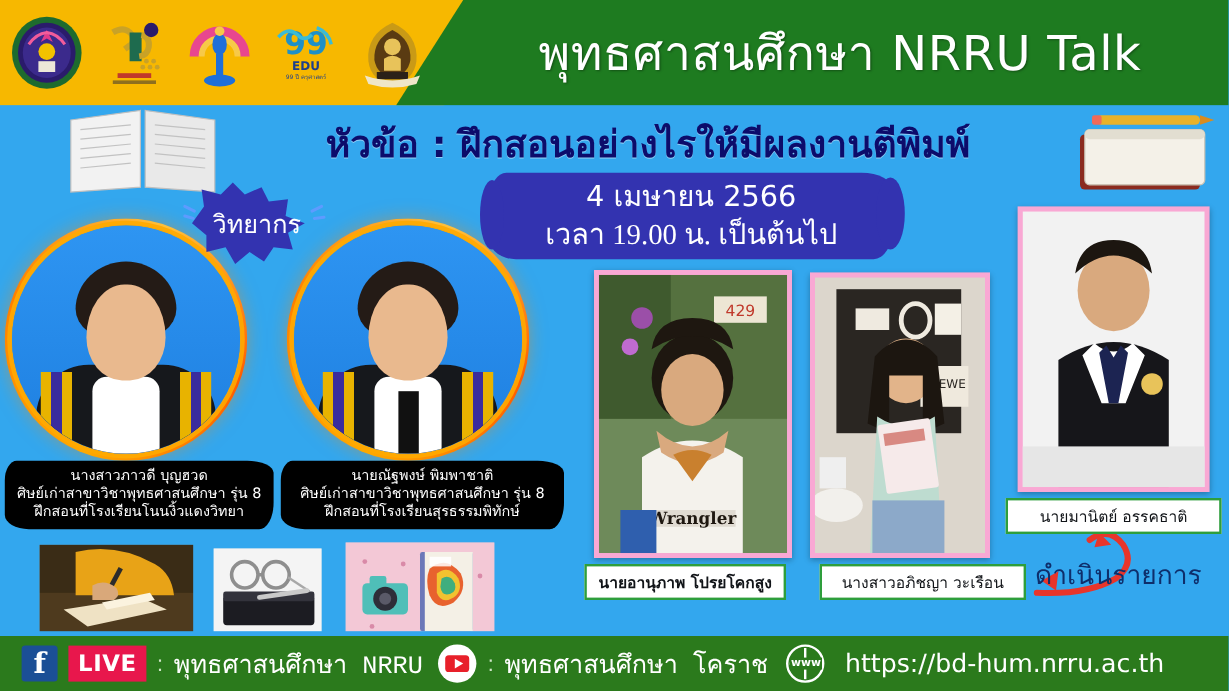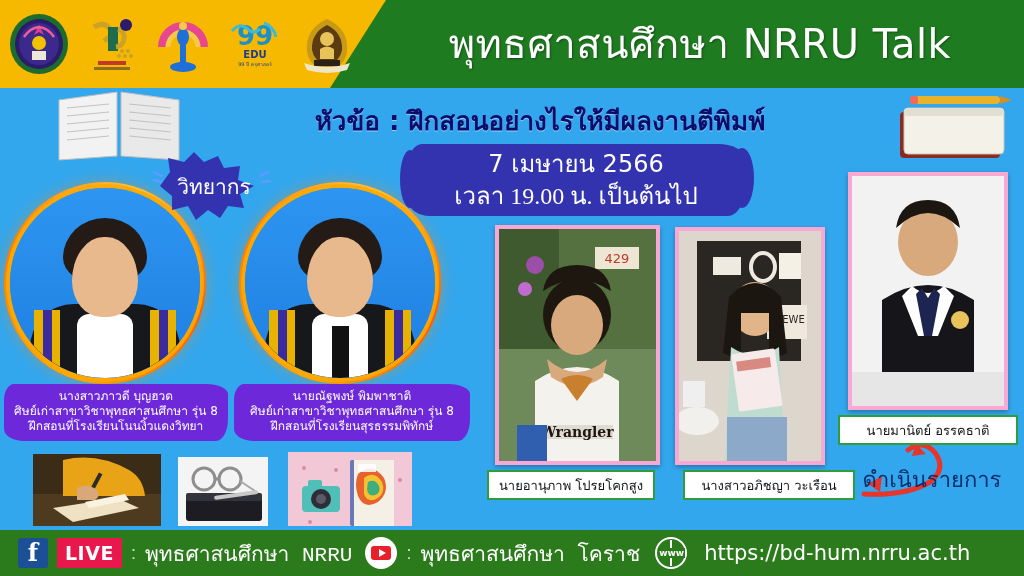--- a/index.html
+++ b/index.html
@@ -35,21 +35,21 @@
     color:#FFFFFF; font-size:40px; letter-spacing:0.5px;
     font-family:"DejaVu Sans",sans-serif;
     text-shadow:1px 1px 2px rgba(0,0,0,.35);
     z-index:4; white-space:nowrap;
   }
 
   
   .subtitle {
     position:absolute; left:170px; top:98px; width:740px; height:44px;
     display:flex; align-items:center; justify-content:center;
-    color:#0C0C6B; font-size:26px; font-weight:bold;
+    color:#0C0C6B; font-size:31px; font-weight:bold;
     font-family:"DejaVu Sans",sans-serif;
     white-space:nowrap; z-index:6;
     text-shadow:0 1px 0 rgba(255,255,255,.45);
   }
 
   
   .date-brush {
     position:absolute; left:408px; top:144px; width:336px; height:72px;
     background:#3333B0; z-index:5;
     border-radius:14px 26px 16px 22px / 22px 14px 26px 16px;
@@ -122,21 +122,21 @@
   .ph-sash-l{ position:absolute; left:24px; bottom:-6px; width:26px; height:74px;
              background:linear-gradient(90deg,#E8B300 0%,#E8B300 34%,#3A2C9E 34%,#3A2C9E 68%,#E8B300 68%); }
   .ph-sash-r{ position:absolute; right:24px; bottom:-6px; width:26px; height:74px;
              background:linear-gradient(90deg,#E8B300 0%,#E8B300 34%,#3A2C9E 34%,#3A2C9E 68%,#E8B300 68%); }
 
   
   .caption {
     position:absolute; z-index:6; text-align:center; color:#FFFFFF;
     font-family:"DejaVu Sans",sans-serif; font-size:12px; line-height:15px;
     padding:5px 8px 7px;
-    background:#6d28d9;
+    background:#000000;
     border-radius:10px 22px 12px 20px / 16px 10px 22px 12px;
   }
   .caption.c1 { left:4px; top:384px; width:224px; }
   .caption.c2 { left:234px; top:384px; width:236px; }
   .caption span { display:block; white-space:nowrap; }
 
   
   .decor { position:absolute; z-index:3; overflow:hidden; }
   .decor.d1 { left:33px;  top:454px; width:128px; height:80px; background:#6B5336; }
   .decor.d2 { left:178px; top:457px; width:90px;  height:76px; background:#EDEDED; }
@@ -154,21 +154,21 @@
   
   .cphoto.cp3 { left:848px; top:172px; width:160px; height:238px; }
 
   .namebox {
     position:absolute; z-index:7; background:#FFFFFF;
     border:2px solid #2E9E3C; color:#111418;
     font-family:"DejaVu Sans",sans-serif; font-size:13px;
     display:flex; align-items:center; justify-content:center;
     white-space:nowrap;
   }
-  .namebox.nb1 { left:487px; top:470px; width:168px; height:30px; }
+  .namebox.nb1 { left:487px; top:470px; width:168px; height:30px;font-weight:bold; }
   .namebox.nb2 { left:683px; top:470px; width:172px; height:30px; }
   .namebox.nb3 { left:838px; top:415px; width:180px; height:30px; }
 
   .moderator {
     position:absolute; left:848px; top:462px; width:168px; height:34px; z-index:7;
     display:flex; align-items:center; justify-content:center;
     color:#0E2E6B; font-size:22px; font-family:"DejaVu Sans",sans-serif;
     white-space:nowrap;
   }
   .arrow-svg { position:absolute; left:834px; top:440px; width:200px; height:62px; z-index:6; }
@@ -338,21 +338,21 @@
         <line x1="4" y1="32" x2="11" y2="34"></line>
         <line x1="118" y1="24" x2="110" y2="28"></line>
         <line x1="120" y1="33" x2="112" y2="34"></line>
       </g>
     </svg>
   </div>
   <div class="badge-label">วิทยากร</div>
 
   <div class="date-brush"></div>
   <div class="date-text">
-    <div class="date-line1">7 เมษายน 2566</div>
+    <div class="date-line1">4 เมษายน 2566</div>
     <div class="date-line2">เวลา 19.00 น. เป็นต้นไป</div>
   </div>
 
   <div class="ring r1"></div>
   <div class="portrait p1">
     <div class="pbg"></div>
     <div class="ph-hair2"></div>
     <div class="ph-body"></div>
     <div class="ph-shirt"></div>
     <div class="ph-sash-l"></div>

